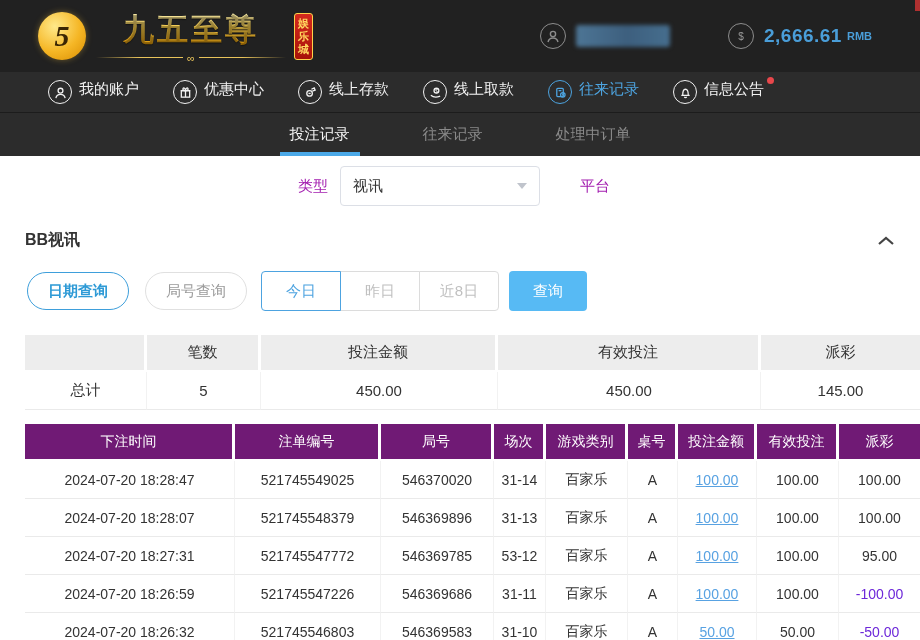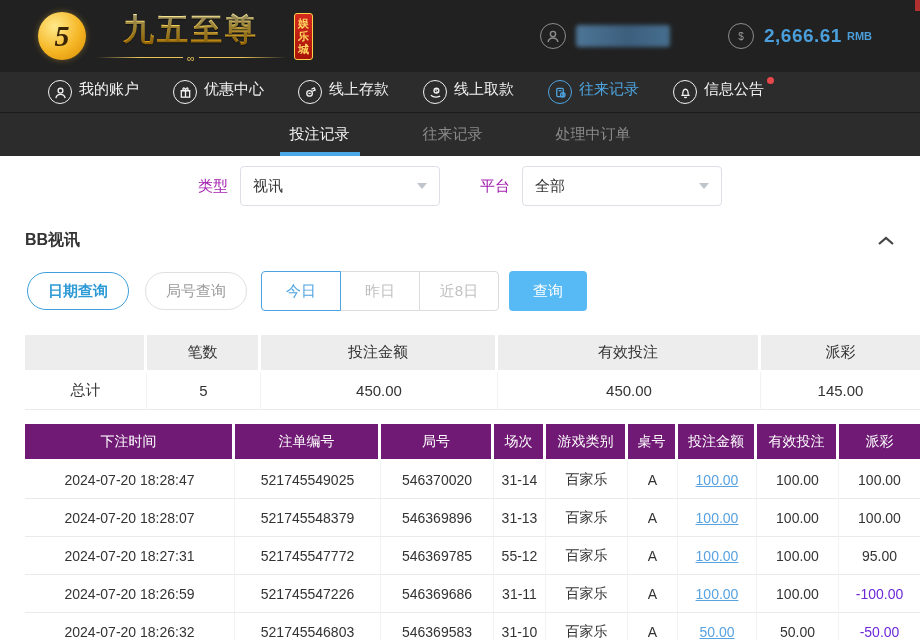--- a/index.html
+++ b/index.html
@@ -227,24 +227,20 @@
 <div class="filter-row">
   <div class="filter-group">
     <span class="filter-label">类型</span>
     <div class="select">
       <span class="sel-val">视讯</span>
       <span class="caret-down"></span>
     </div>
   </div>
   <div class="filter-group">
     <span class="filter-label">平台</span>
-    <div class="select">
-      <span class="sel-val">全部</span>
-      <span class="caret-down"></span>
-    </div>
   </div>
 </div>
 
 <div class="section-head">
   <span class="section-title">BB视讯</span>
   <span class="collapse-btn">
     <svg width="18" height="10" viewBox="0 0 18 10">
         <polyline points="2,8 9,2 16,8" fill="none" stroke="#444" stroke-width="2.2"></polyline>
       </svg>
   </span>
@@ -334,21 +330,21 @@
         <td>百家乐</td>
         <td>A</td>
         <td><a class="cell-link">100.00</a></td>
         <td>100.00</td>
         <td>100.00</td>
       </tr>
       <tr>
         <td>2024-07-20 18:27:31</td>
         <td>521745547772</td>
         <td>546369785</td>
-        <td>55-12</td>
+        <td>53-12</td>
         <td>百家乐</td>
         <td>A</td>
         <td><a class="cell-link">100.00</a></td>
         <td>100.00</td>
         <td>95.00</td>
       </tr>
       <tr>
         <td>2024-07-20 18:26:59</td>
         <td>521745547226</td>
         <td>546369686</td>

